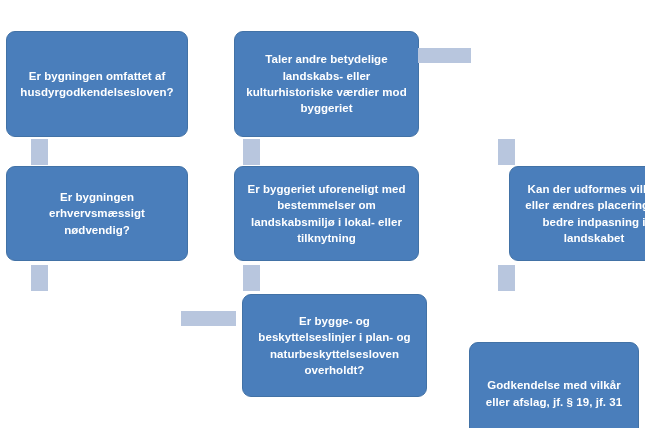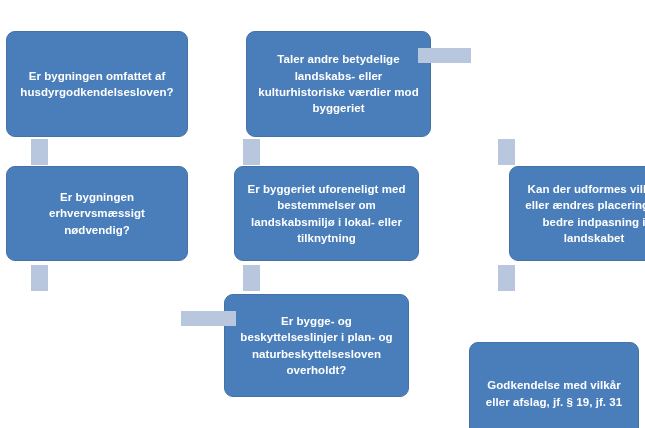--- a/index.html
+++ b/index.html
@@ -53,39 +53,39 @@
 </style>
 </head>
 <body>
 
 <div class="canvas">
 
   <div class="node" style="left:6px; top:31px; width:182px; height:106px;">
     <span class="node-label">Er bygningen omfattet  af husdyrgodkendelsesloven?</span>
   </div>
 
-  <div class="node" style="left:234px; top:31px; width:185px; height:106px;margin-left:12px;">
+  <div class="node" style="left:234px; top:31px; width:185px; height:106px;">
     <span class="node-label">Taler andre betydelige landskabs- eller kulturhistoriske værdier mod byggeriet</span>
   </div>
 
 
   <div class="node" style="left:6px; top:166px; width:182px; height:95px;">
     <span class="node-label">Er bygningen erhvervsmæssigt nødvendig?</span>
   </div>
 
   <div class="node" style="left:234px; top:166px; width:185px; height:95px;">
     <span class="node-label">Er byggeriet uforeneligt med bestemmelser om landskabsmiljø i lokal- eller tilknytning</span>
   </div>
 
   <div class="node" style="left:469px; top:166px; width:170px; height:95px;margin-left:40px;">
     <span class="node-label">Kan der udformes vilkår eller ændres placering til bedre indpasning i landskabet</span>
   </div>
 
 
-  <div class="node" style="left:224px; top:294px; width:185px; height:103px;">
+  <div class="node" style="left:242px; top:294px; width:185px; height:103px;">
     <span class="node-label">Er bygge- og beskyttelseslinjer i plan- og naturbeskyttelsesloven overholdt?</span>
   </div>
 
   <div class="node" style="left:469px; top:294px; width:170px; height:103px;margin-top:48px;">
     <span class="node-label">Godkendelse med vilkår eller afslag, jf. § 19, jf. 31</span>
   </div>
 
   <div class="connector v" style="left:31px; top:139px; height:26px;"></div>
   <div class="connector v" style="left:243px; top:139px; height:26px;"></div>
   <div class="connector v" style="left:498px; top:139px; height:26px;"></div>

